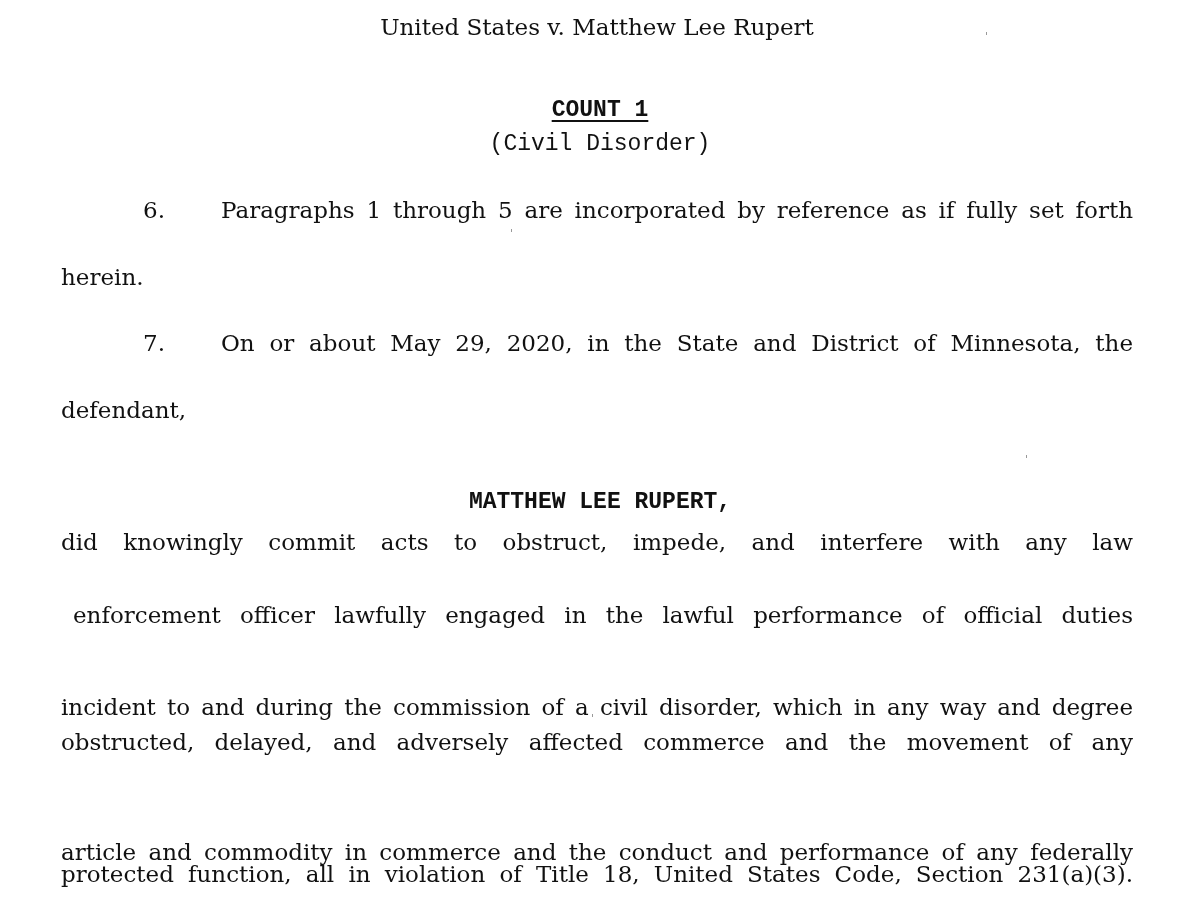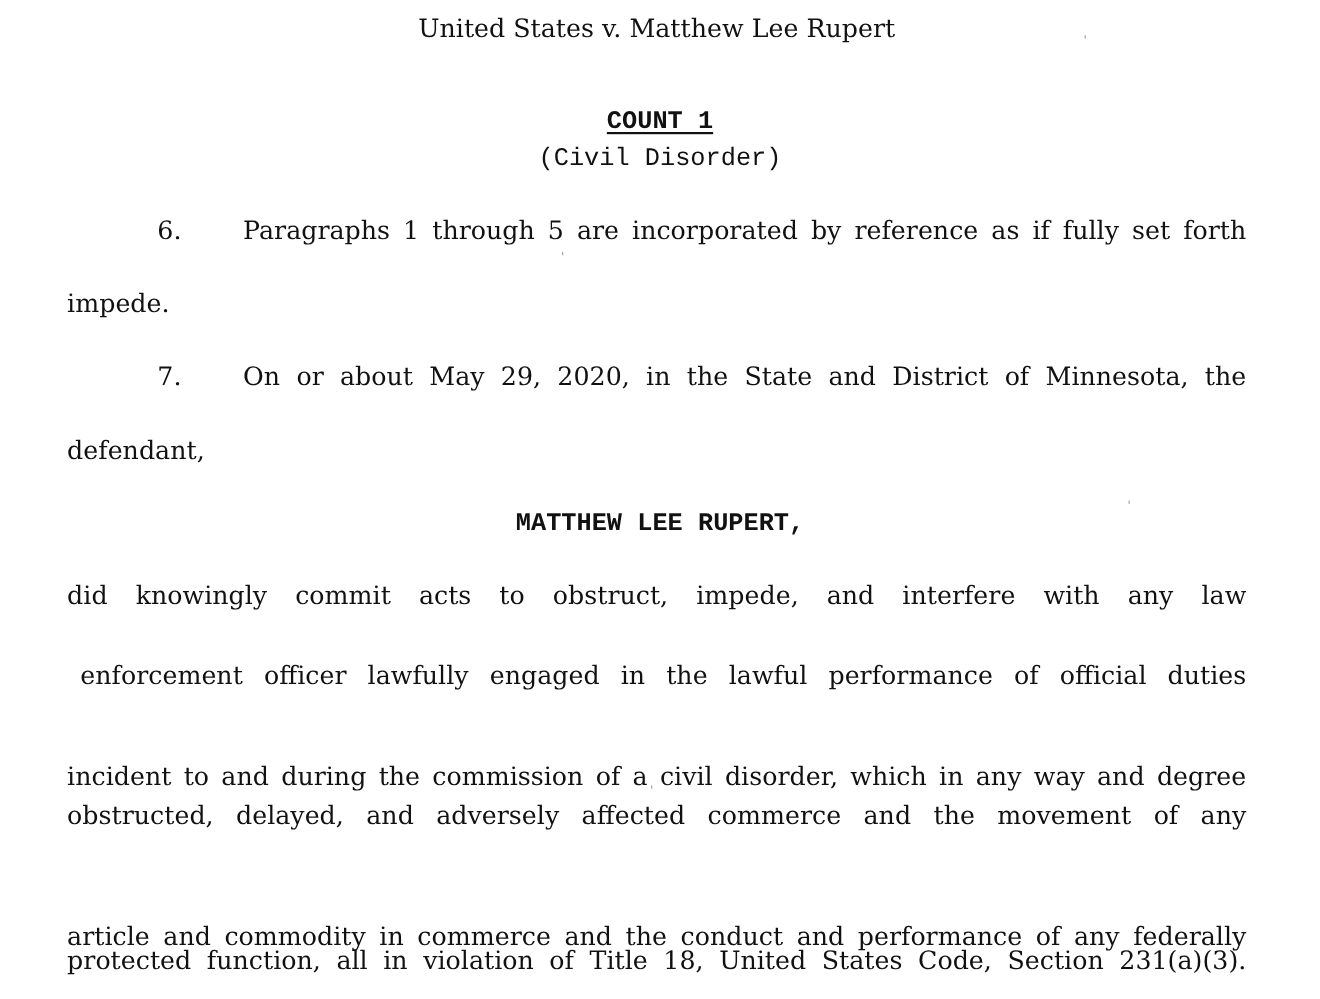--- a/index.html
+++ b/index.html
@@ -35,20 +35,21 @@
     font-family: Liberation Mono, monospace;
   }
   .heading {
     font-weight: bold;
     text-decoration: underline;
     text-decoration-thickness: 2px;
     text-underline-offset: 4px;
   }
   .defendant {
     font-weight: bold;
+    margin-top: 26px;
   }
   .para-num {
     display: inline-block;
     width: 78px;
     margin-left: 82px;
   }
   .para-first {
     display: flex;
   }
   .para-first .para-text {
@@ -70,21 +71,21 @@
 
   <div class="line" style="top:12px;text-align:center;">United States v. Matthew Lee Rupert</div>
 
   <div class="line center heading" style="top:95px;">COUNT 1</div>
   <div class="line center" style="top:129px;">(Civil Disorder)</div>
 
   <div class="line para-first" style="top:195px;">
     <span class="para-num">6.</span>
     <span class="para-text">Paragraphs 1 through 5 are incorporated by reference as if fully set forth</span>
   </div>
-  <div class="line" style="top:262px;">impede.</div>
+  <div class="line" style="top:262px;">herein.</div>
 
   <div class="line para-first" style="top:328px;">
     <span class="para-num">7.</span>
     <span class="para-text">On or about May 29, 2020, in the State and District of Minnesota, the</span>
   </div>
   <div class="line" style="top:395px;">defendant,</div>
 
   <div class="line center defendant" style="top:461px;">MATTHEW LEE RUPERT,</div>
 
   <div class="line justify" style="top:527px;">did knowingly commit acts to obstruct, impede, and interfere with any law</div>

